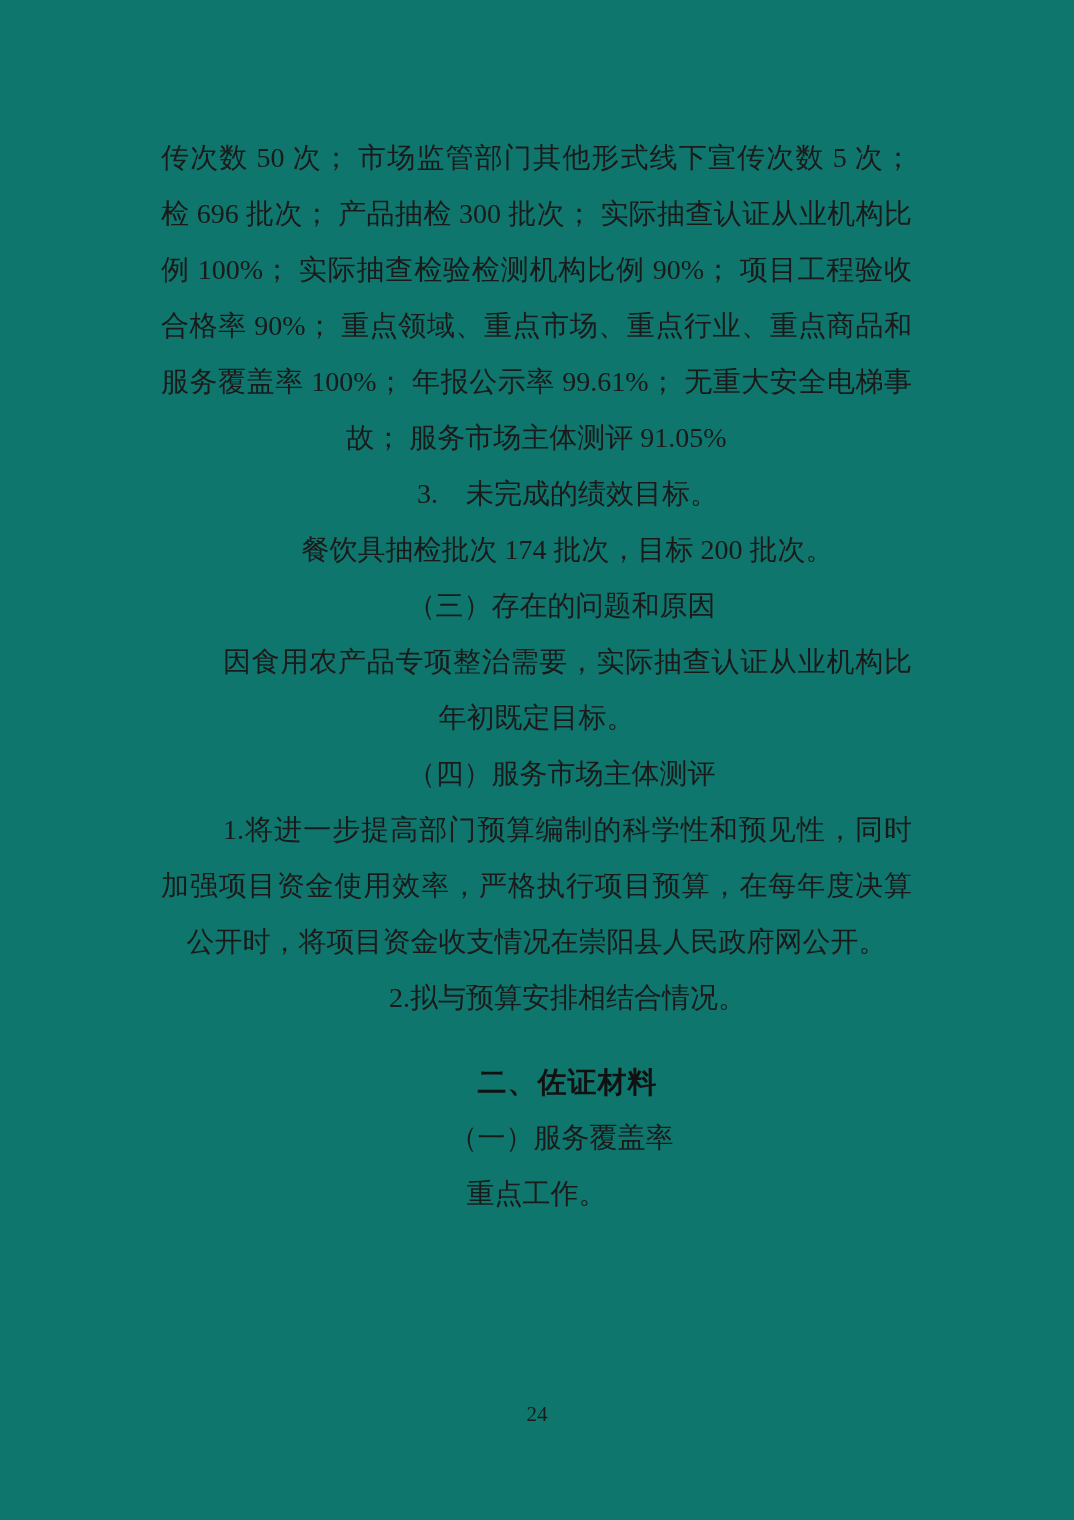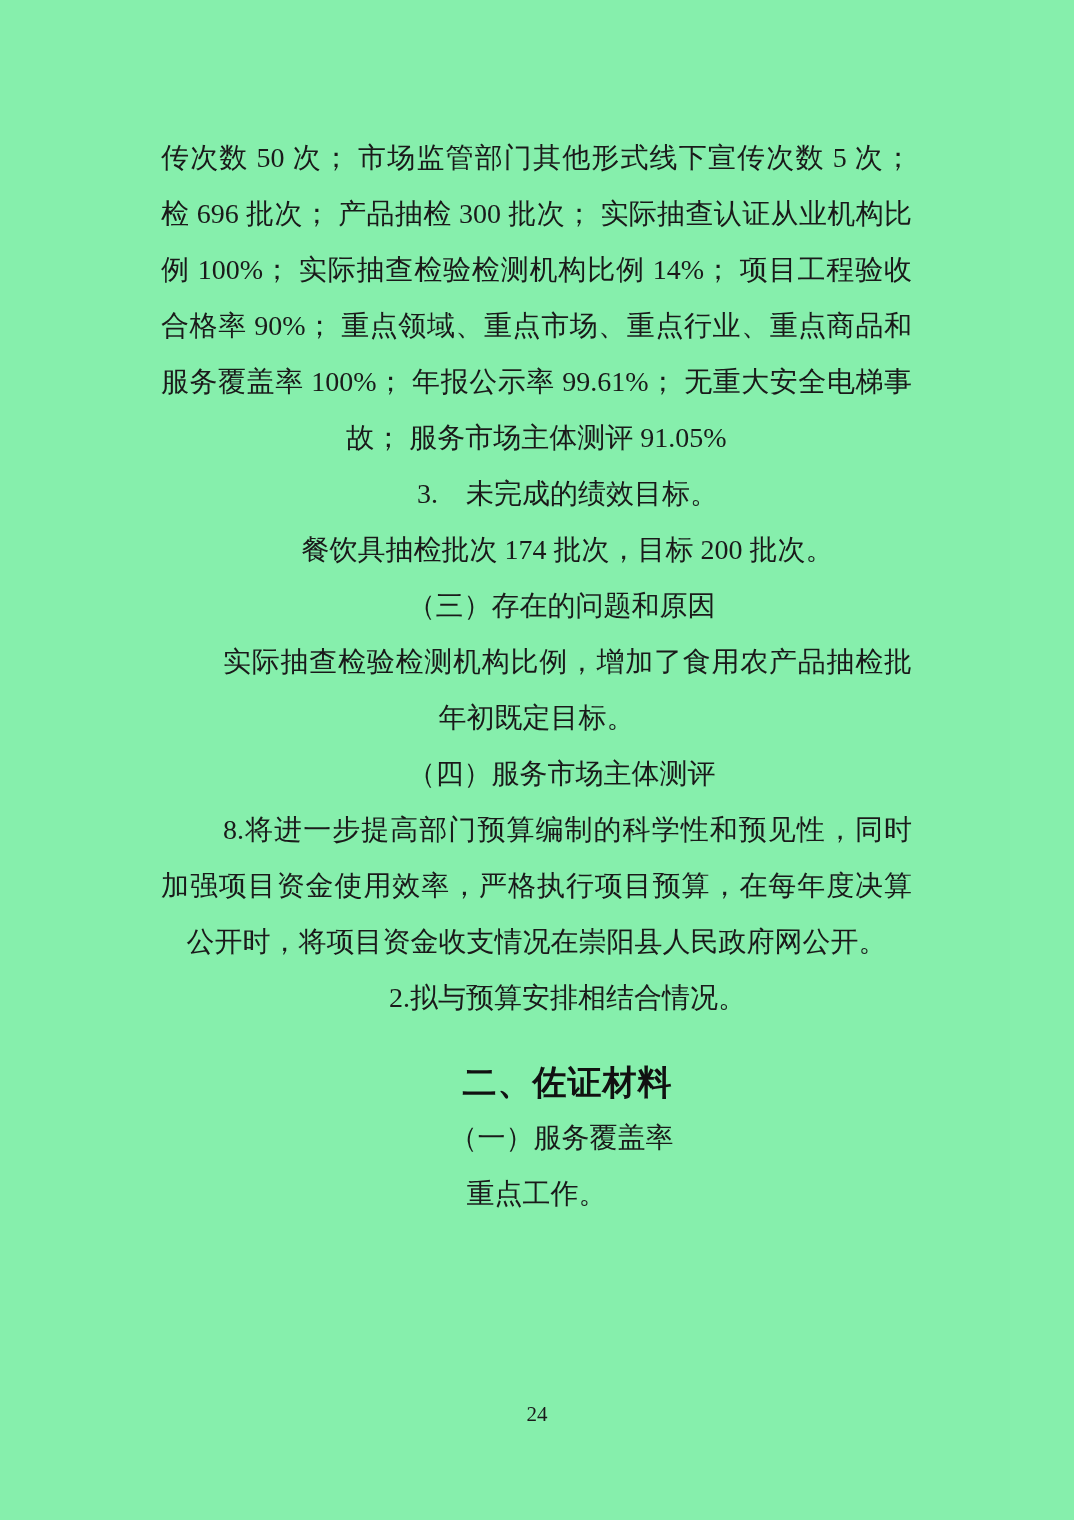--- a/index.html
+++ b/index.html
@@ -7,21 +7,21 @@
     padding: 0;
     background: #ffffff;
     width: 1074px;
     height: 1520px;
     overflow: hidden;
   }
   .page {
     position: relative;
     width: 1074px;
     height: 1520px;
-    background: #86efac;
+    background: #0f766e;
     font-family: "Liberation Serif", "DejaVu Serif", serif;
     color: #1a1a1a;
   }
   .doc {
     position: absolute;
     left: 161px;
     top: 130px;
     width: 751px;
   }
   .line {
@@ -36,21 +36,21 @@
     text-align: justify;
     text-align-last: justify;
   }
   
   .ind   { text-indent: 62px; }
   
   .ind-p { text-indent: 50px; font-family: Liberation Serif, serif; }
   .heading {
     font-family: "Liberation Sans", "DejaVu Sans", sans-serif;
     font-weight: 700;
-    font-size: 34px;
+    font-size: 29px;
     letter-spacing: 1px;
     margin-top: 28px;
     color: #111111;
   }
   .page-number {
     position: absolute;
     top: 1400px;
     left: 0;
     width: 1074px;
     text-align: center;
@@ -59,31 +59,31 @@
     color: #1a1a1a;
   }
 </style>
 </head>
 <body>
 
 <div class="page">
   <div class="doc">
     <div class="line fill">传次数 50 次； 市场监管部门其他形式线下宣传次数 5 次；</div>
     <div class="line fill">检 696 批次； 产品抽检 300 批次； 实际抽查认证从业机构比</div>
-    <div class="line fill">例 100%； 实际抽查检验检测机构比例 14%； 项目工程验收</div>
+    <div class="line fill">例 100%； 实际抽查检验检测机构比例 90%； 项目工程验收</div>
     <div class="line fill">合格率 90%； 重点领域、重点市场、重点行业、重点商品和</div>
     <div class="line fill">服务覆盖率 100%； 年报公示率 99.61%； 无重大安全电梯事</div>
     <div class="line">故； 服务市场主体测评 91.05%</div>
     <div class="line ind">3.　未完成的绩效目标。</div>
     <div class="line ind">餐饮具抽检批次 174 批次，目标 200 批次。</div>
     <div class="line ind-p">（三）存在的问题和原因</div>
-    <div class="line fill ind">实际抽查检验检测机构比例，增加了食用农产品抽检批</div>
+    <div class="line fill ind">因食用农产品专项整治需要，实际抽查认证从业机构比</div>
     <div class="line">年初既定目标。</div>
     <div class="line ind-p">（四）服务市场主体测评</div>
-    <div class="line fill ind">8.将进一步提高部门预算编制的科学性和预见性，同时</div>
+    <div class="line fill ind">1.将进一步提高部门预算编制的科学性和预见性，同时</div>
     <div class="line fill">加强项目资金使用效率，严格执行项目预算，在每年度决算</div>
     <div class="line">公开时，将项目资金收支情况在崇阳县人民政府网公开。</div>
     <div class="line ind">2.拟与预算安排相结合情况。</div>
     <div class="line ind heading">二、佐证材料</div>
     <div class="line ind-p">（一）服务覆盖率</div>
     <div class="line">重点工作。</div>
   </div>
   <div class="page-number">24</div>
 </div>
 

